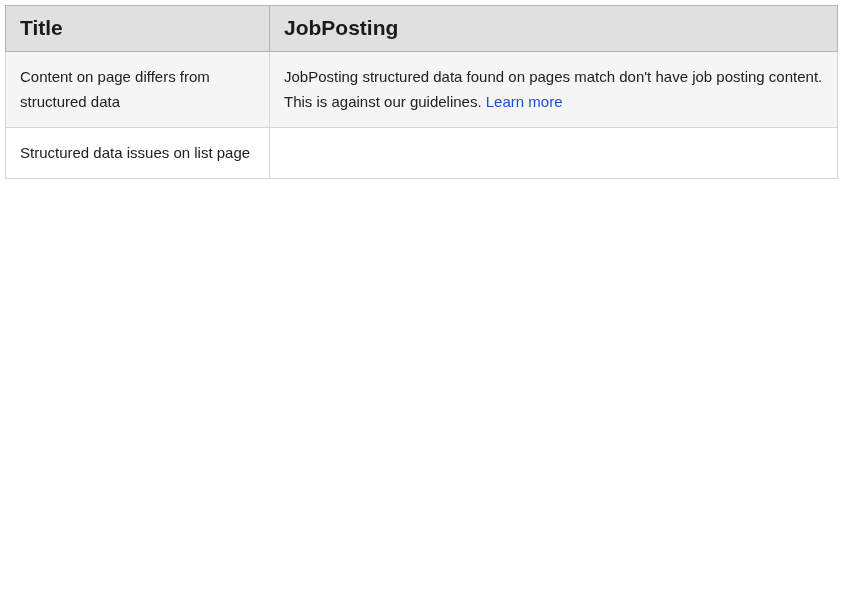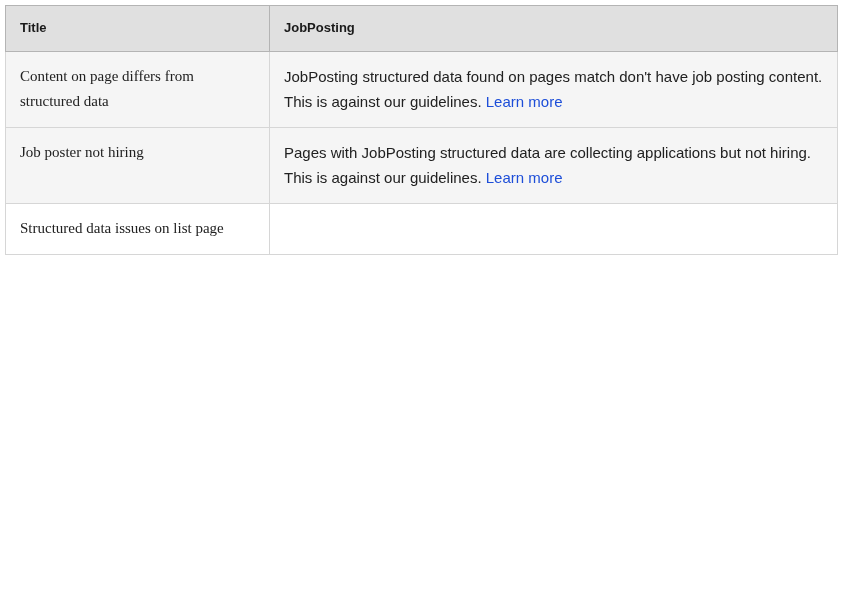--- a/index.html
+++ b/index.html
@@ -27,42 +27,42 @@
     width: 832px;
     margin: 5px 0 0 5px;
     background: #ffffff;
   }
   table.issues-table col.col-title { width: 264px; }
   table.issues-table col.col-desc  { width: 568px; }
 
   thead th {
     background: #e0e0e0;
     border: 1px solid #b4b4b4;
-    font-size: 13px;
+    font-size: 21px;
     font-weight: bold;
     color: #1a1a1a;
     text-align: left;
     padding: 12px 14px 13px 14px;
     line-height: 20px;
     vertical-align: middle;
   }
   tbody td {
     border: 1px solid #d6d6d6;
     font-size: 15px;
     color: #222222;
     text-align: left;
     vertical-align: top;
     padding: 12px 14px 13px 14px;
     line-height: 25px;
     word-wrap: break-word;
   }
   tbody tr.row-shaded td { background: #f5f5f5; }
   tbody tr.row-plain  td { background: #ffffff; }
 
-  td.cell-title { color: #212121; font-family: Liberation Serif, serif; }
+  td.cell-title { color: #212121; }
   td.cell-desc  { color: #212121; }
 
   a.learn-more {
     color: #1d4ed8;
     text-decoration: none;
     cursor: pointer;
   }
   .desc-text { white-space: normal; }
 </style>
 </head>
@@ -79,24 +79,20 @@
       <tr>
         <th>Title</th>
         <th>JobPosting</th>
       </tr>
     </thead>
     <tbody id="table-body">
         <tr class="row-shaded">
           <td class="cell-title">Content on page differs from structured data</td>
           <td class="cell-desc"><span class="desc-text">JobPosting structured data found on pages match don't have job posting content. This is against our guidelines.</span> <a class="learn-more">Learn more</a></td>
         </tr>
-        <tr class="row-shaded">
-          <td class="cell-title">Job poster not hiring</td>
-          <td class="cell-desc"><span class="desc-text">Pages with JobPosting structured data are collecting applications but not hiring. This is against our guidelines.</span> <a class="learn-more">Learn more</a></td>
-        </tr>
         <tr class="row-plain">
           <td class="cell-title">Structured data issues on list page</td>
           <td class="cell-desc"> </td>
         </tr>
       </tbody>
   </table>
 
 </div>
 
 </body></html>

